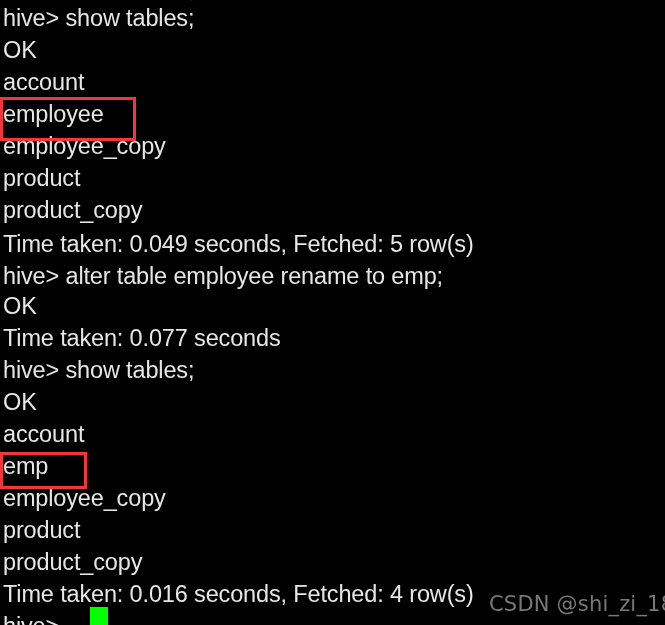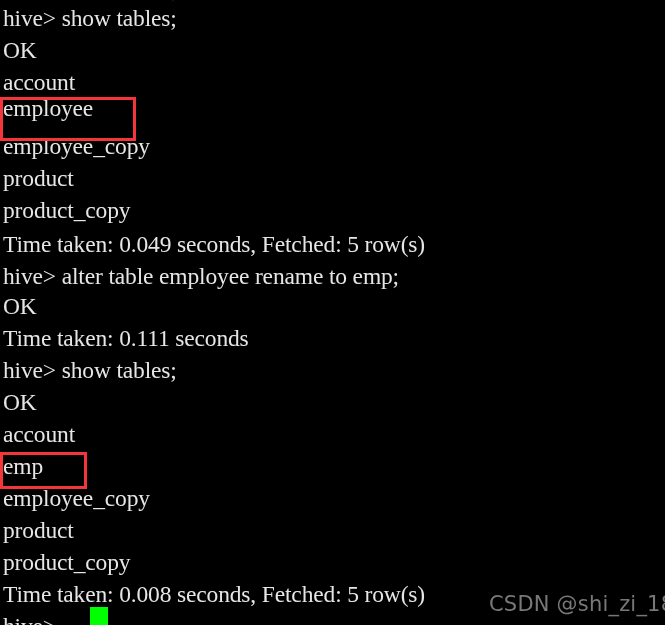--- a/index.html
+++ b/index.html
@@ -25,21 +25,21 @@
   }
   .term-line {
     position: absolute;
     left: 3px;
     height: 32px;
     line-height: 32px;
     white-space: pre;
     color: #e6e6e6;
     font-size: 23.5px;
     letter-spacing: -0.15px;
-    font-family: Liberation Serif, serif;
+    font-family: Liberation Sans, sans-serif;
   }
   
   .term-line.clipped-top {
     top: -26px;
     opacity: 0.22;
     color: #6b6a62;
   }
   .highlight-box {
     position: absolute;
     border: 3px solid #f4353a;
@@ -85,36 +85,36 @@
 
 <div id="terminal-window">
 
   <div id="terminal-output">
 
     <div class="term-line clipped-top">hive&gt; show tables;</div>
 
     <div class="term-line" style="top:2px">hive&gt; show tables;</div>
     <div class="term-line" style="top:34px">OK</div>
     <div class="term-line" style="top:66px">account</div>
-    <div class="term-line" style="top:92px">employee</div>
+    <div class="term-line" style="top:98px">employee</div>
     <div class="term-line" style="top:130px">employee_copy</div>
     <div class="term-line" style="top:162px">product</div>
     <div class="term-line" style="top:194px">product_copy</div>
     <div class="term-line" style="top:228px">Time taken: 0.049 seconds, Fetched: 5 row(s)</div>
     <div class="term-line" style="top:260px">hive&gt; alter table employee rename to emp;</div>
     <div class="term-line" style="top:290px">OK</div>
-    <div class="term-line" style="top:322px">Time taken: 0.111 seconds</div>
+    <div class="term-line" style="top:322px">Time taken: 0.077 seconds</div>
     <div class="term-line" style="top:354px">hive&gt; show tables;</div>
     <div class="term-line" style="top:386px">OK</div>
     <div class="term-line" style="top:418px">account</div>
     <div class="term-line" style="top:450px">emp</div>
     <div class="term-line" style="top:482px">employee_copy</div>
     <div class="term-line" style="top:514px">product</div>
     <div class="term-line" style="top:546px">product_copy</div>
-    <div class="term-line" style="top:578px">Time taken: 0.008 seconds, Fetched: 5 row(s)</div>
+    <div class="term-line" style="top:578px">Time taken: 0.016 seconds, Fetched: 4 row(s)</div>
     <div class="term-line" style="top:610px">hive&gt;</div>
 
   </div>
 
   <div class="highlight-box" id="highlight-employee"></div>
 
   <div class="highlight-box" id="highlight-emp"></div>
 
   <div id="cursor-block"></div>
 

